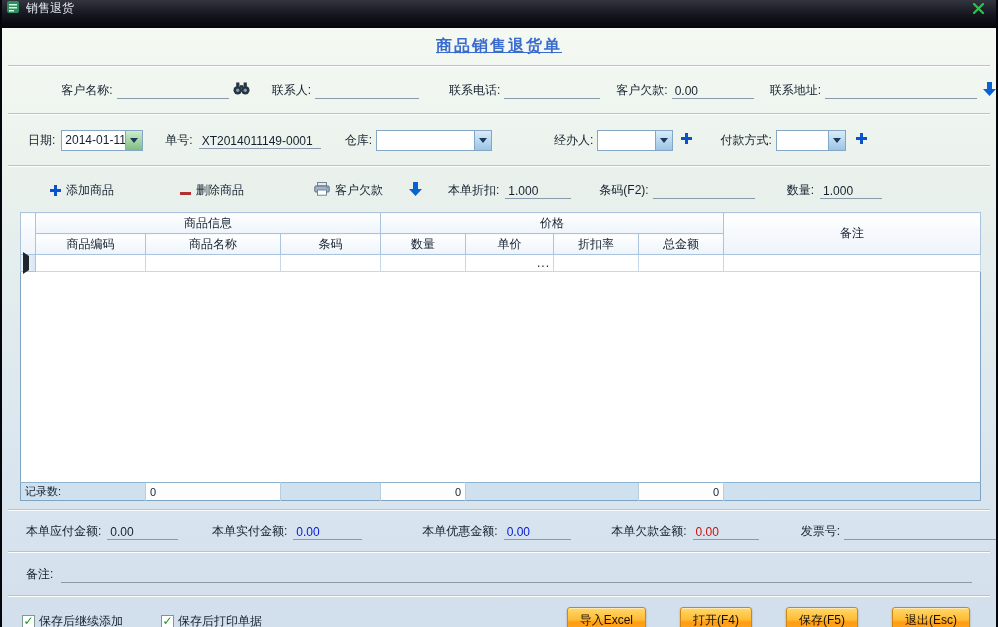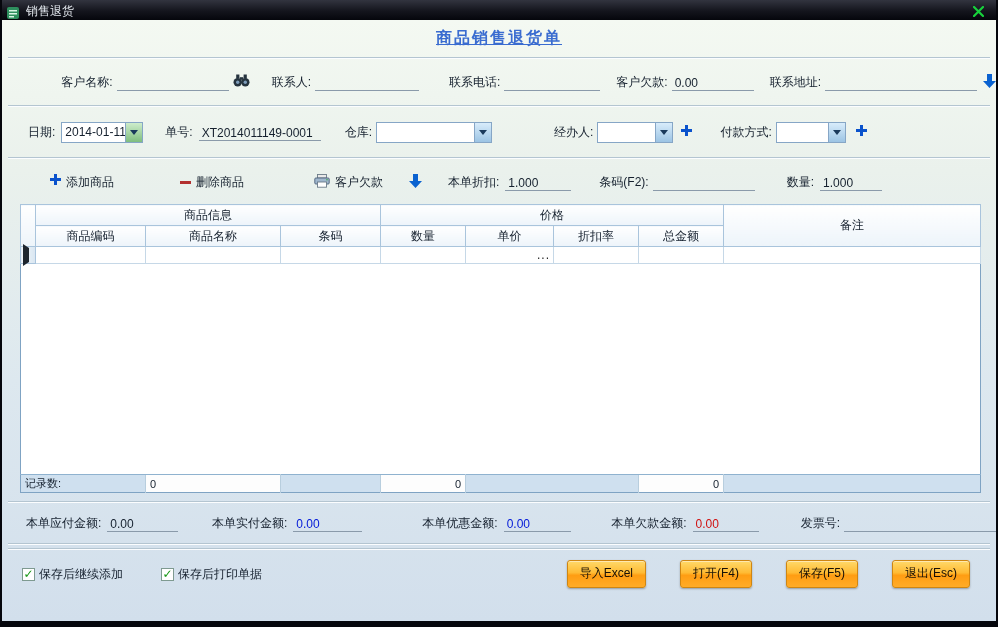--- a/index.html
+++ b/index.html
@@ -9,21 +9,21 @@
     background:#6a6a6a;
   }
   .window {
     width:998px; height:627px;
     background:#05060c;
     padding:0 2px 2px 2px;
     position:relative;
   }
   
   .titlebar {
-    height:20px; display:flex; align-items:flex-end; gap:6px;
+    height:28px; display:flex; align-items:flex-start; gap:6px;
     padding:0 8px 0 4px;
     background:linear-gradient(to bottom,#32343f 0%, #14151d 55%, #05060c 100%);
   }
   .app-icon { width:14px; height:14px; display:inline-flex; }
   .title-text { color:#e2e7ed; font-size:12px; }
   .close-btn { margin-left:auto; width:20px; height:17px; display:flex; align-items:center; justify-content:center; cursor:pointer; }
   
   .content {
     height:601px; overflow:hidden;
     background:linear-gradient(to bottom,#f4f9f2 0%, #eaf1ec 25%, #dde8ef 60%, #d2dfec 100%);
@@ -52,21 +52,21 @@
   }
   .combo-value { flex:1; font-size:12px; padding:2px 3px; color:#15202e; overflow:hidden; white-space:nowrap; }
   .combo-btn {
     width:17px; display:flex; align-items:center; justify-content:center;
     border-left:1px solid #86a6c6;
     background:linear-gradient(to bottom,#d8ecfb,#9cc4e4);
   }
   .combo-btn.green { background:linear-gradient(to bottom,#cdeccb,#7fbe7f); }
   .tri-down { width:0; height:0; border-left:4px solid transparent; border-right:4px solid transparent; border-top:5px solid #1a3a5c; }
   .tri-right { width:0; height:0; border-top:4px solid transparent; border-bottom:4px solid transparent; border-left:6px solid #1e262e; }
-  .tool-btn { display:inline-flex; align-items:flex-start; gap:5px; cursor:pointer; color:#15202e; }
+  .tool-btn { display:inline-flex; align-items:flex-end; gap:5px; cursor:pointer; color:#15202e; }
   .v-blue { color:#0018d8; }
   .v-red  { color:#d01010; }
   
   .grid-wrap { margin:2px 18px 0 18px; }
   table.grid {
     border-collapse:collapse; width:960px; table-layout:fixed;
     background:#fff; border:1px solid #7fa3c3; font-size:12px; color:#15202e;
   }
   table.grid th {
     font-weight:normal; border:1px solid #a9c4dc;
@@ -327,20 +327,24 @@
       <span class="lbl" style="margin-left:40px;">本单欠款金额:</span>
       <span class="field" style="width:86px; margin-left:6px;">
           <span class="v-red">0.00</span>
         </span>
       <span class="lbl" style="margin-left:42px;">发票号:</span>
       <input class="uline" style="width: 152px; margin-left: 4px;">
     </div>
 
     <div class="sep"></div>
 
+    <div class="row" style="height:36px; padding-left:24px; padding-right:24px;">
+      <span class="lbl">备注:</span>
+      <input class="uline" style="flex: 1 1 0%; margin-left: 8px;">
+    </div>
 
     <div class="sep"></div>
 
     <div class="row" style="height:42px; padding-left:20px; padding-right:26px;">
       <label class="checkbox">
         <span class="cb-box">✓</span>
         <span>保存后继续添加</span>
       </label>
       <label class="checkbox" style="margin-left:38px;">
         <span class="cb-box">✓</span>

